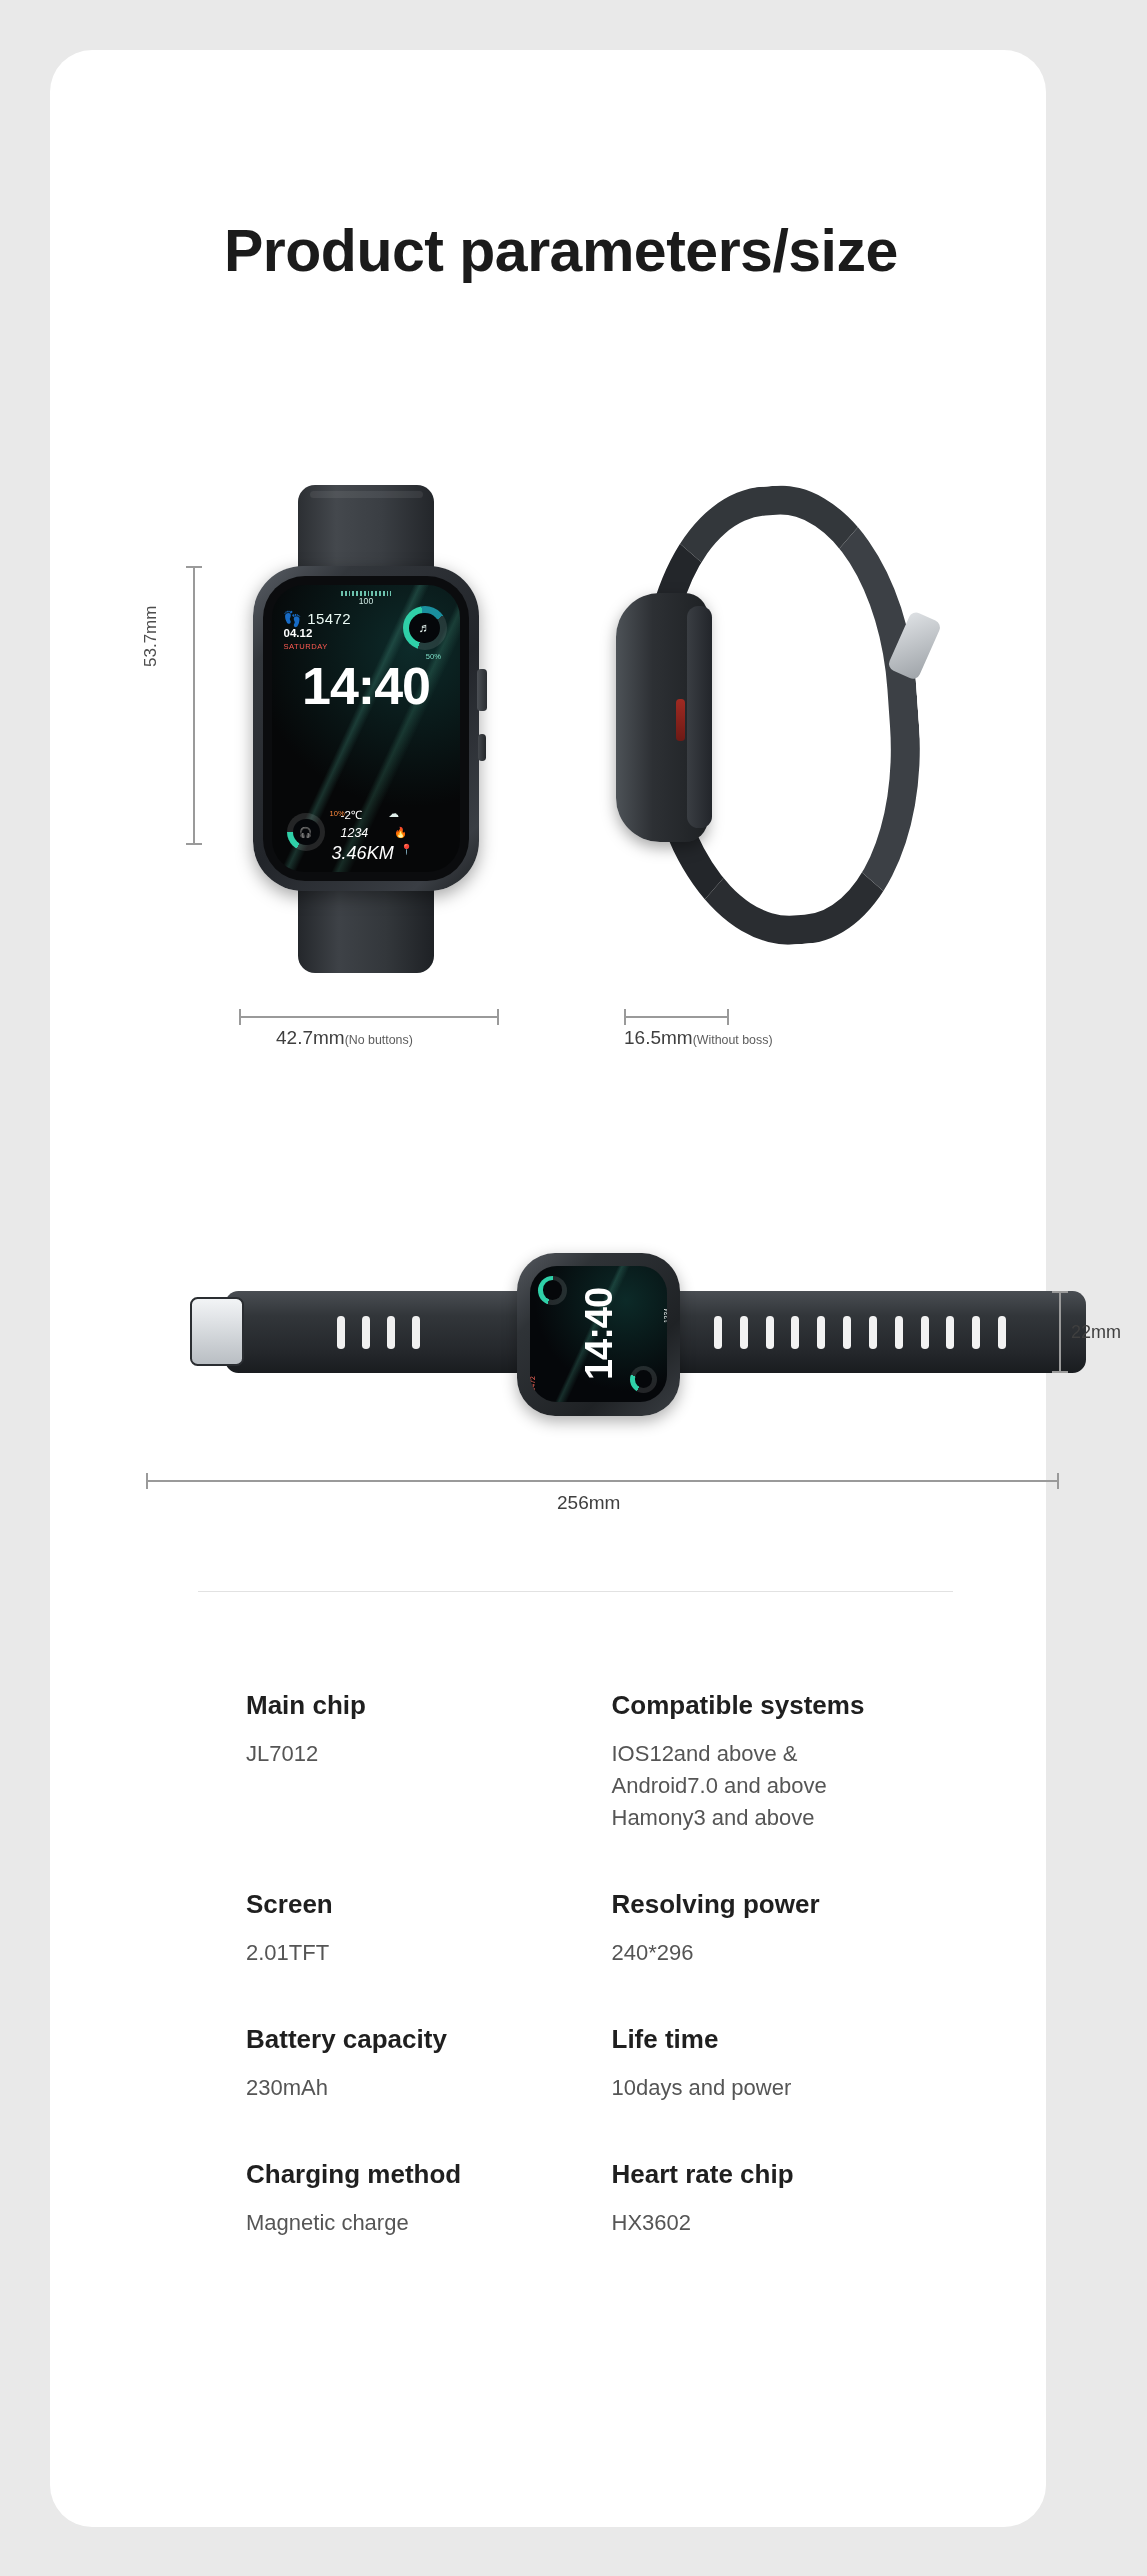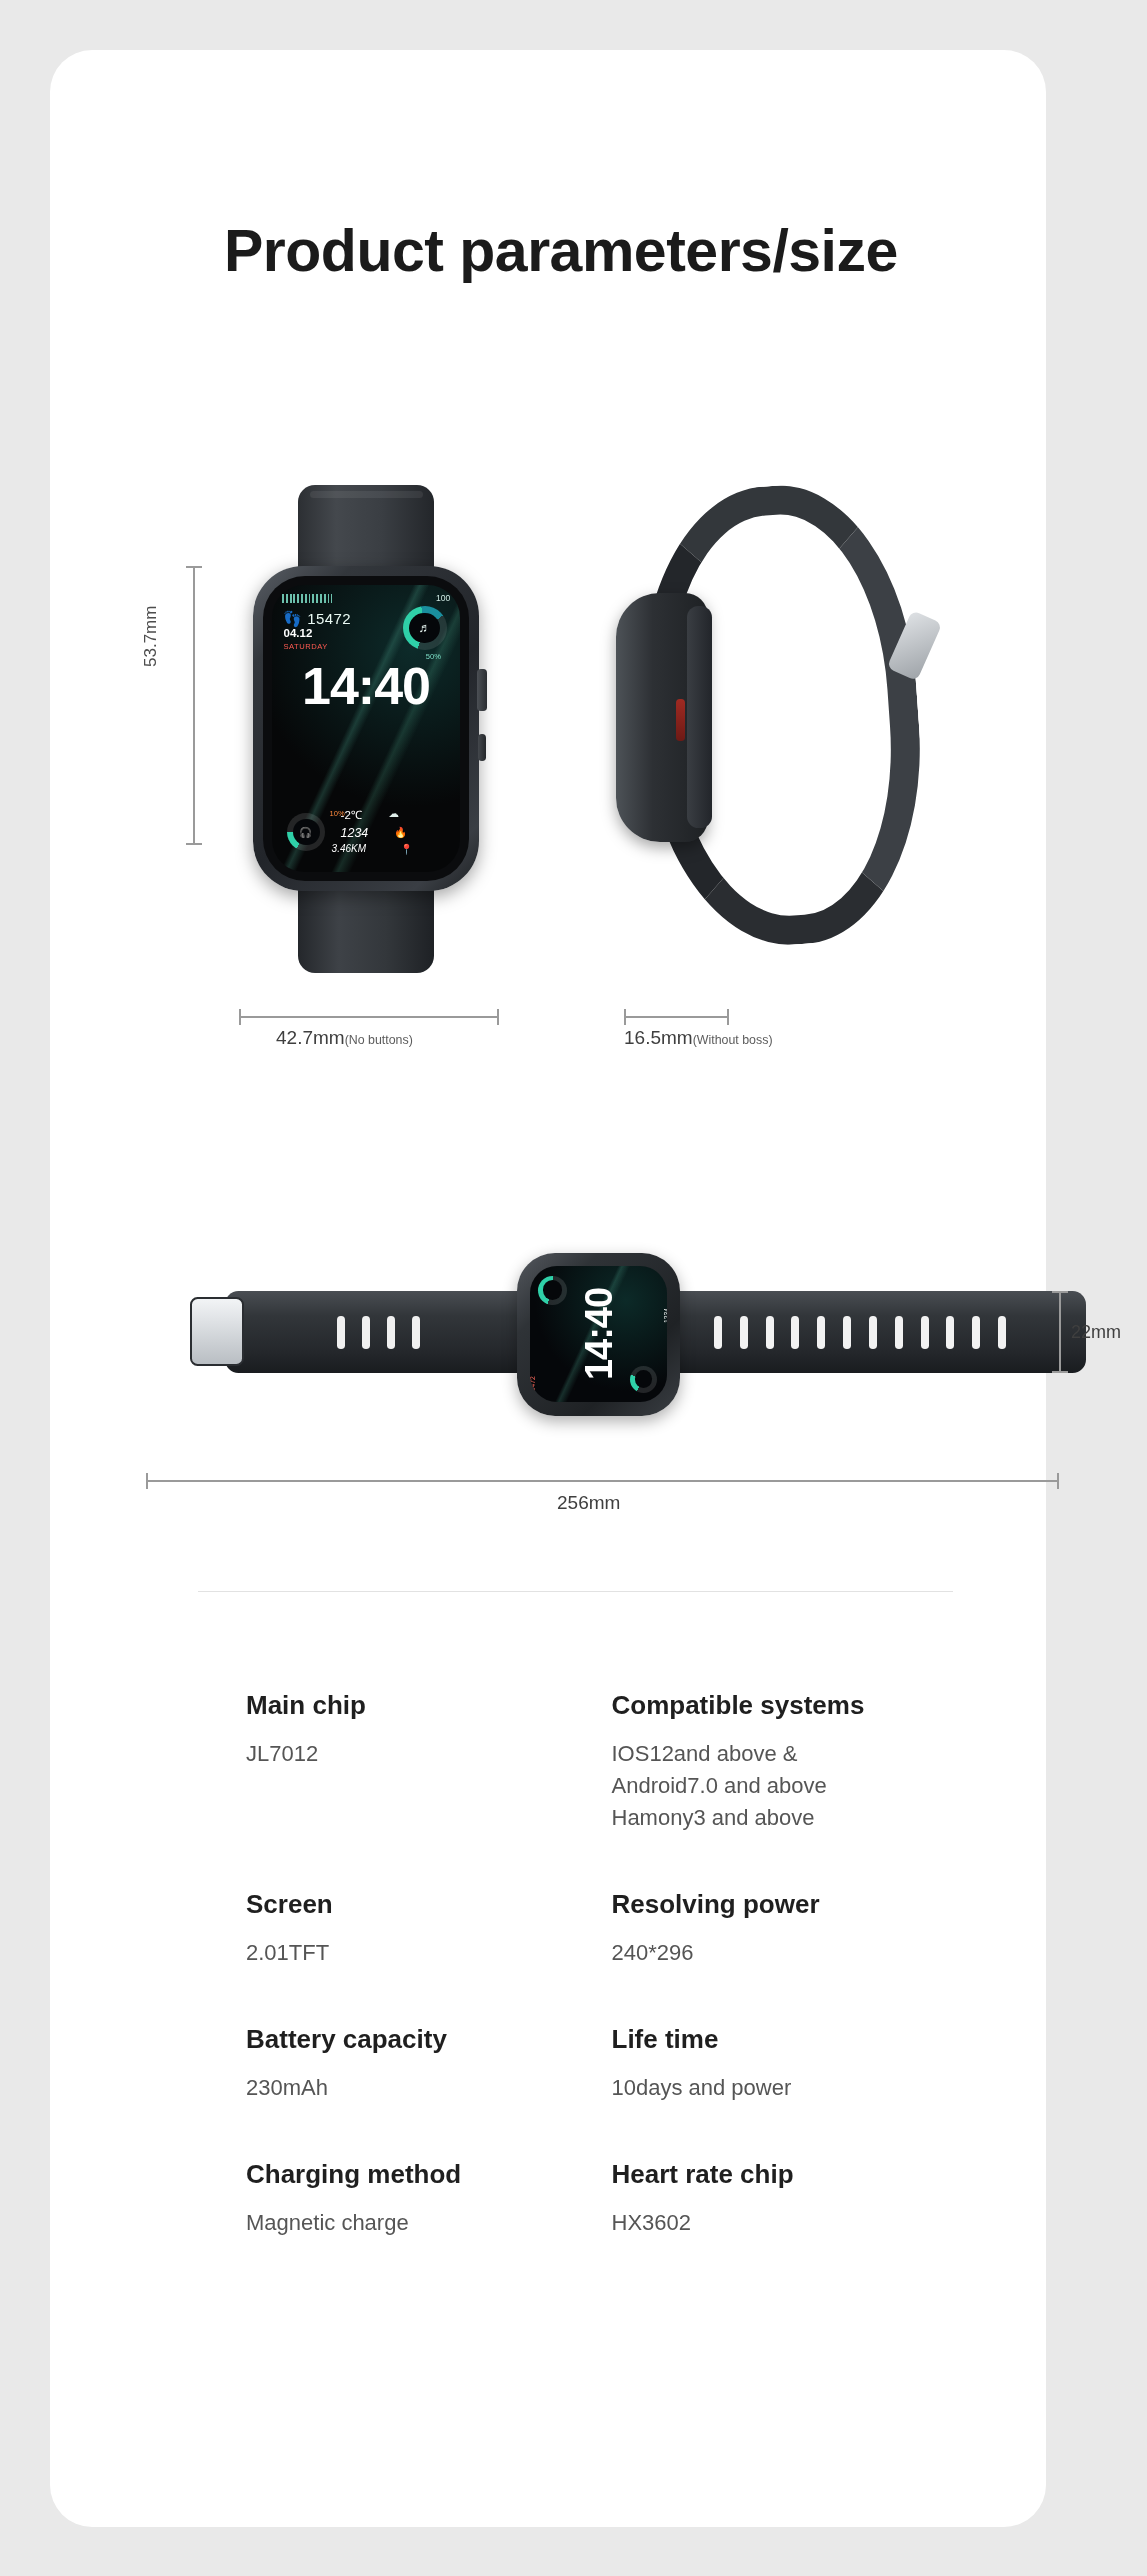--- a/index.html
+++ b/index.html
@@ -118,23 +118,24 @@
       #05070a;
     overflow: hidden;
     color: #e8f6f2;
   }
   .scr-top {
     position: absolute;
     left: 9.6px; top: 5.7px; right: 9.6px;
     height: 15.3px;
     display: flex;
     align-items: center;
-    justify-content: space-between;
+    justify-content: flex-end;
     font-size: 8.6px;
     color: #cfe9e2;
+    flex-direction: column;
   }
   .bars {
     display: inline-block;
     width: 50px; height: 8.6px;
     background:
       repeating-linear-gradient(90deg,#7ee0c8 0 1.9px, transparent 1.9px 3.8px);
     opacity: .85;
   }
   .scr-steps {
     position: absolute;
@@ -218,21 +219,21 @@
   .weather{
     position:absolute; left:59px; top:1.9px;
     font-size:11.5px; color:#ffffff;
   }
   .stat1{
     position:absolute; left:59px; top:21px;
     font-size:12.4px; color:#ffffff; font-style: italic;
   }
   .stat2{
     position:absolute; left:50px; top:38px;
-    font-size:10px; color:#ffffff; font-style: italic;
+    font-size:18px; color:#ffffff; font-style: italic;
   }
   .ico-fire{ position:absolute; left:113px; top:21px; font-size:10.5px; color:#ff7a2f;}
   .ico-pin{ position:absolute; left:119px; top:38px; font-size:10.5px; color:#ffc400;}
   .ico-cloud{ position:absolute; left:107px; top:1.9px; font-size:10.5px; color:#dfeeea;}
 
   
   .dim-v {
     position: absolute;
     left: 143px;
     top: 516px;

